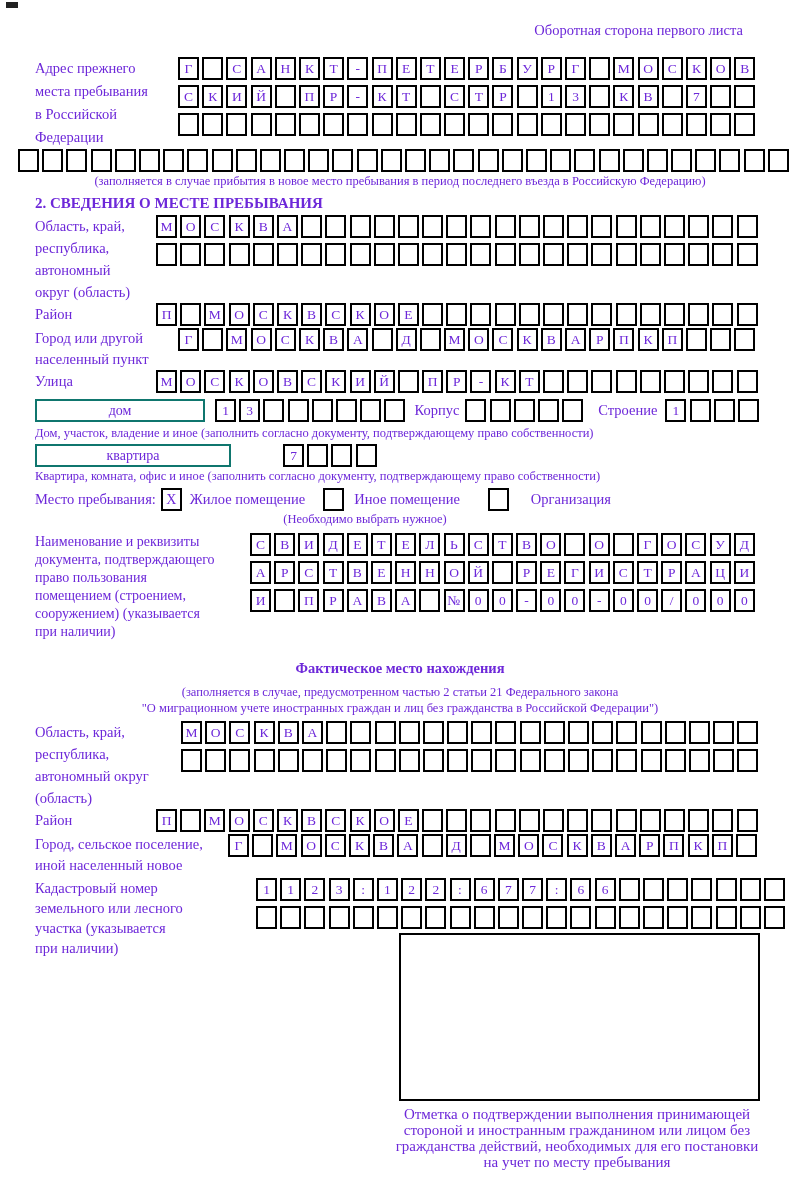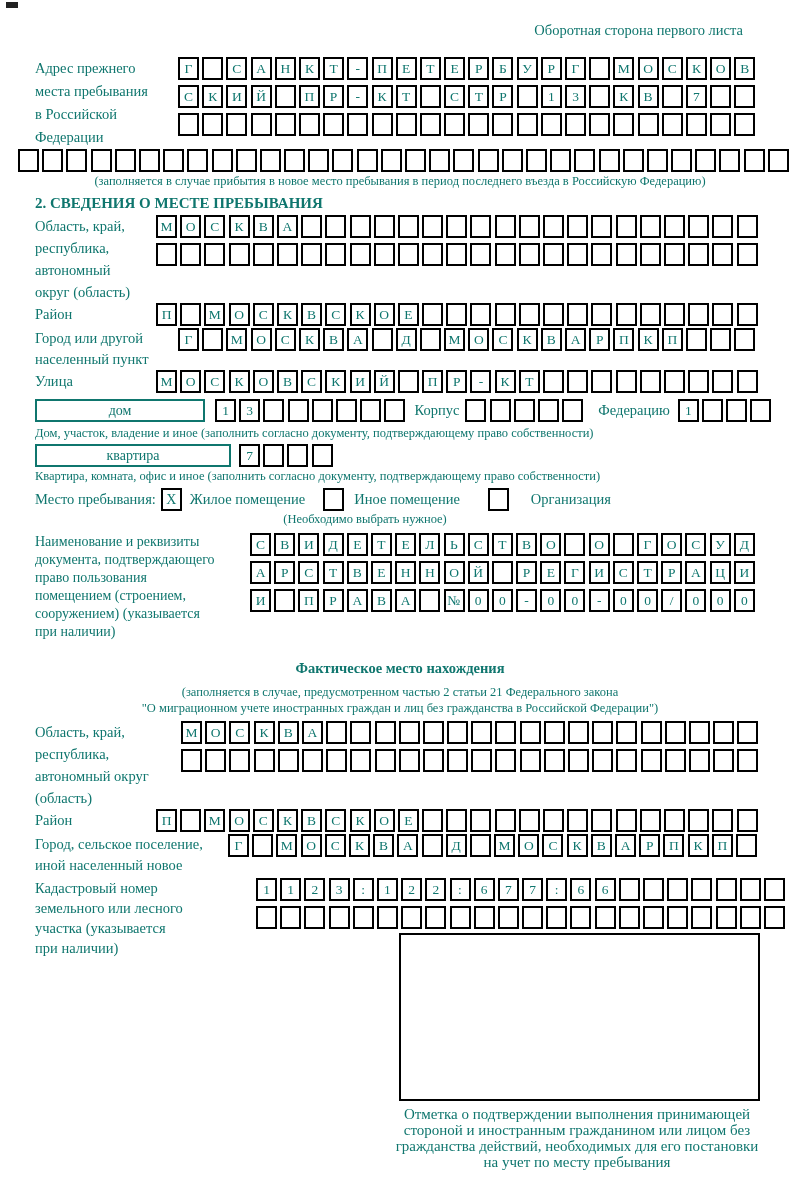--- a/index.html
+++ b/index.html
@@ -1,17 +1,17 @@
 <!DOCTYPE html>
 <html><head>
 <meta charset="utf-8">
 <style>
   html,body{margin:0;padding:0;background:#fff;}
   .page{position:relative;width:800px;height:1180px;background:#fff;overflow:hidden;
-        font-family:"Liberation Serif","DejaVu Serif",serif;color:#0f766e;}
+        font-family:"Liberation Serif","DejaVu Serif",serif;color:#6d28d9;}
   .corner-mark{position:absolute;left:6px;top:2px;width:12px;height:6px;background:#222;}
   .content{padding:22px 35px 0 35px;}
   .hdr{text-align:right;font-size:14.5px;padding-right:22px;}
   .frow{display:flex;align-items:flex-start;}
   .lbl{font-size:14.5px;line-height:23px;white-space:pre-line;flex:none;}
   .lbl.lh22{line-height:22px;} .lbl.lh21{line-height:21px;}
   .lbl.lh20{line-height:20px;} .lbl.lh18{line-height:18px;font-size:14px;}
   .cellrows .cells{margin-bottom:5px;}
   .cells{display:flex;flex:none;}
   .cell{flex:none;width:17px;height:19px;border:2px solid #000;margin-right:3.2px;
@@ -332,31 +332,31 @@
           <span class="cell"></span>
         </div>
       <span style="font-size:14.5px;margin-left:6px;">Корпус</span>
       <div class="cells" style="margin-left:6px;">
           <span class="cell"></span>
           <span class="cell"></span>
           <span class="cell"></span>
           <span class="cell"></span>
           <span class="cell"></span>
         </div>
-      <span style="font-size:14.5px;margin-left:12px;">Федерацию</span>
+      <span style="font-size:14.5px;margin-left:12px;">Строение</span>
       <div class="cells" style="margin-left:8px;">
           <span class="cell">1</span>
           <span class="cell"></span>
           <span class="cell"></span>
           <span class="cell"></span>
         </div>
     </div>
     <div class="note" style="margin-top:4px;">Дом, участок, владение и иное (заполнить согласно документу, подтверждающему право собственности)</div>
 
-    <div class="frow" style="margin-top:3px;align-items:center;">
+    <div class="frow" style="margin-top:3px;align-items:center;gap:44px;">
       <div class="boxlabel" style="width:192px;">квартира</div>
       <div class="cells" style="margin-left:8px;">
           <span class="cell">7</span>
           <span class="cell"></span>
           <span class="cell"></span>
           <span class="cell"></span>
         </div>
     </div>
     <div class="note" style="margin-top:2px;">Квартира, комната, офис и иное (заполнить согласно документу, подтверждающему право собственности)</div>
 

